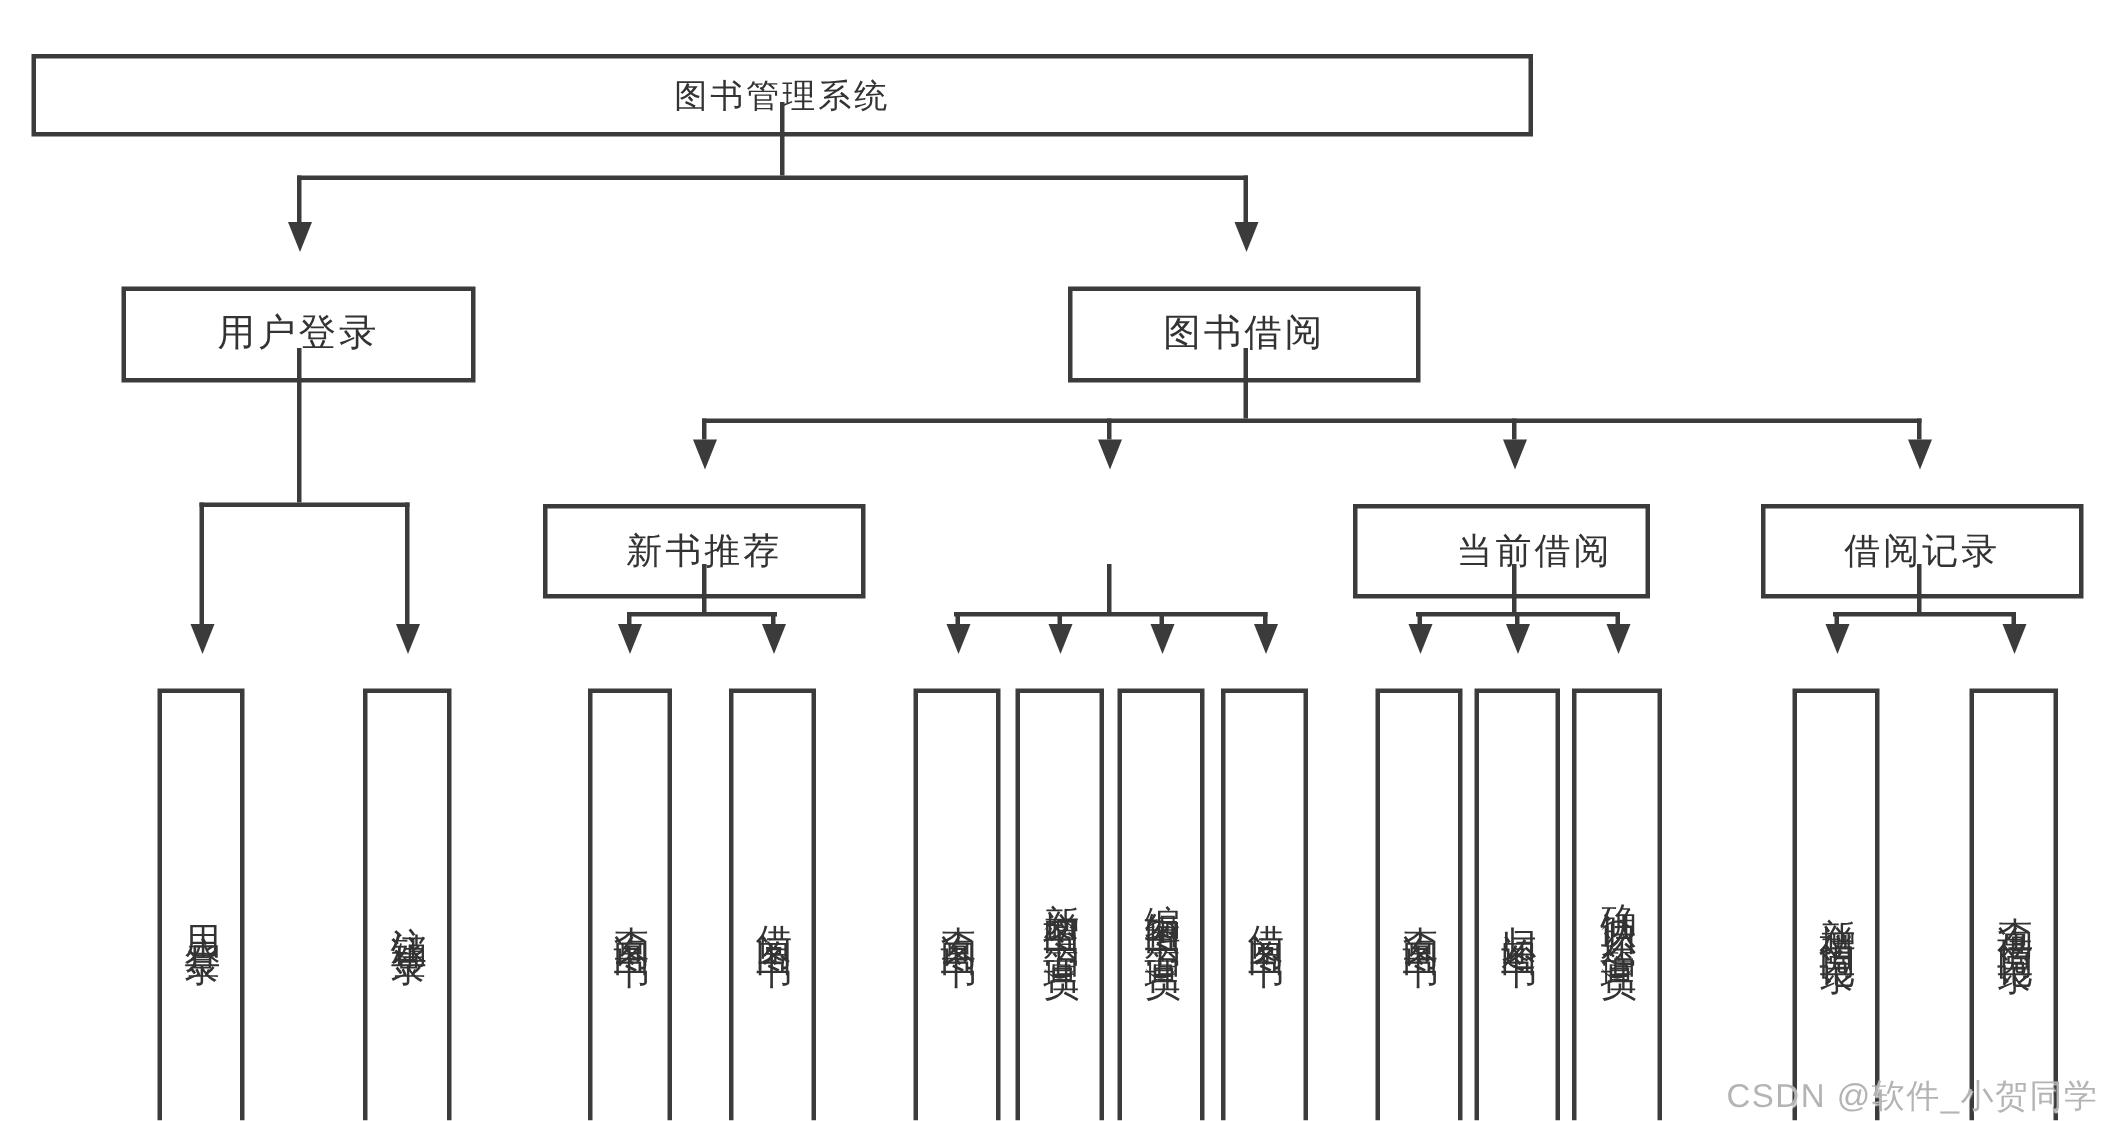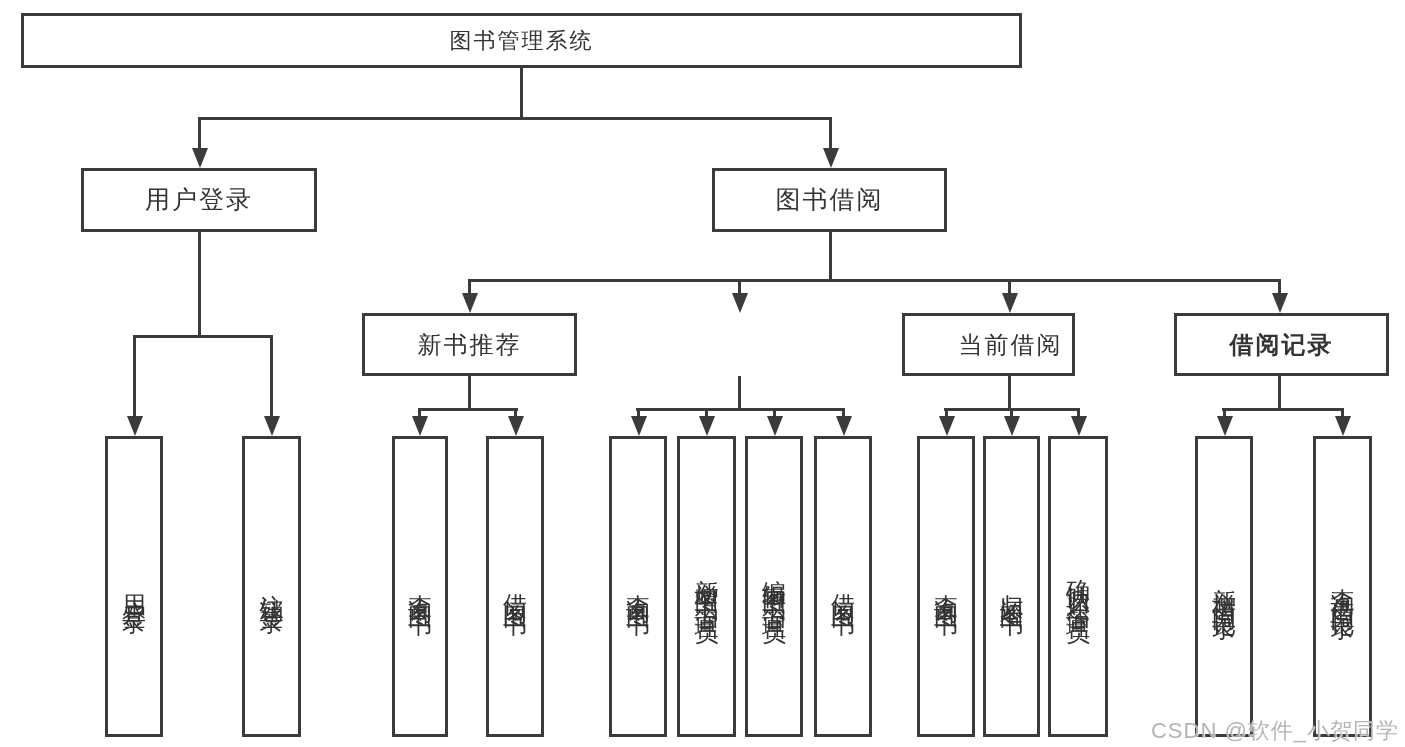--- a/index.html
+++ b/index.html
@@ -14,20 +14,21 @@
   .node {
     position: absolute;
     box-sizing: border-box;
     border: 3px solid #3b3b3b;
     background: #ffffff;
     color: #333333;
     display: flex;
     align-items: center;
     justify-content: center;
     line-height: 1.25;
+    margin-top: 23px;
   }
   .hnode  { letter-spacing: 2px; }
   .fs-root { font-size: 22px; }
   .fs-l2   { font-size: 25px; }
   .fs-l3   { font-size: 24px; }
   .vnode {
     writing-mode: vertical-rl;
     text-orientation: mixed;
     font-size: 24px;
     letter-spacing: 6px;
@@ -84,22 +85,22 @@
   <div class="line vline" style="left:468px;  top:279px; height:14px;"></div>
   <div class="ahead" style="left:462px;  top:293px;"></div>
   <div class="line vline" style="left:738px;  top:279px; height:14px;"></div>
   <div class="ahead" style="left:732px;  top:293px;"></div>
   <div class="line vline" style="left:1008px; top:279px; height:14px;"></div>
   <div class="ahead" style="left:1002px; top:293px;"></div>
   <div class="line vline" style="left:1278px; top:279px; height:14px;"></div>
   <div class="ahead" style="left:1272px; top:293px;"></div>
 
   <div class="node hnode fs-l3" style="left:362px;  top:313px; width:215px; height:63px;">新书推荐</div>
-  <div class="node hnode fs-l3" style="left:902px;  top:313px; width:173px; height:63px;padding-left:44px;">当前借阅</div>
-  <div class="node hnode fs-l3" style="left:1174px; top:313px; width:215px; height:63px;font-weight:bold;">借阅记录</div>
+  <div class="node hnode fs-l3" style="left:902px;  top:313px; width:198px; height:63px;padding-left:44px;">当前借阅</div>
+  <div class="node hnode fs-l3" style="left:1174px; top:313px; width:215px; height:63px;">借阅记录</div>
 
   <div class="line vline" style="left:468px; top:376px; height:32px;"></div>
   <div class="line hline" style="left:418px; top:408px; width:100px;"></div>
   <div class="line vline" style="left:418px; top:408px; height:8px;"></div>
   <div class="ahead" style="left:412px; top:416px;"></div>
   <div class="line vline" style="left:514px; top:408px; height:8px;"></div>
   <div class="ahead" style="left:508px; top:416px;"></div>
 
   <div class="line vline" style="left:738px; top:376px; height:32px;"></div>
   <div class="line hline" style="left:636px; top:408px; width:209px;"></div>

